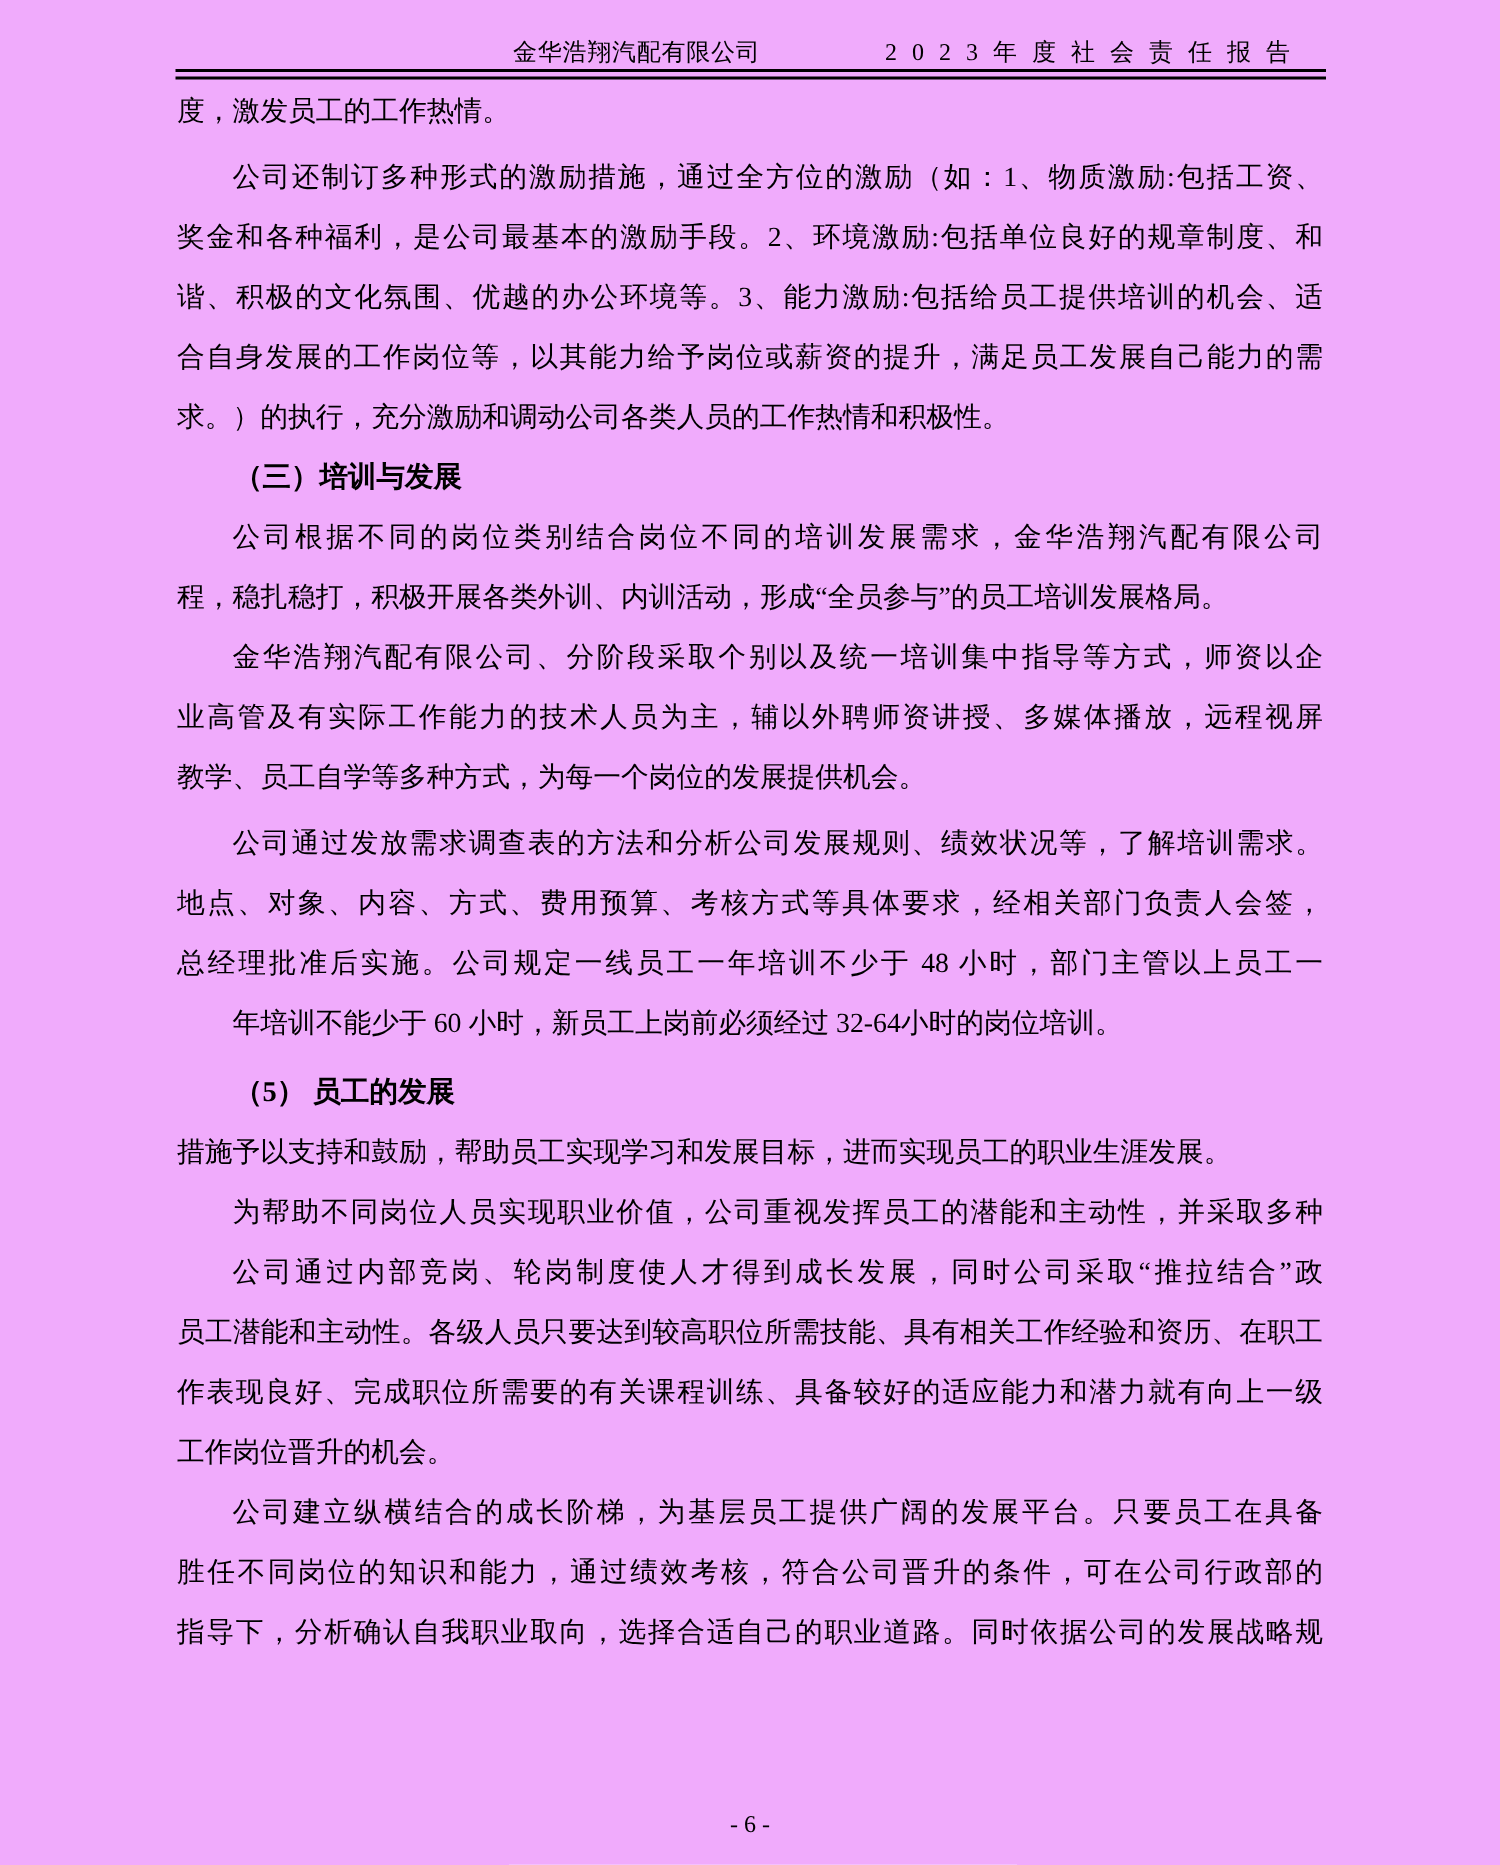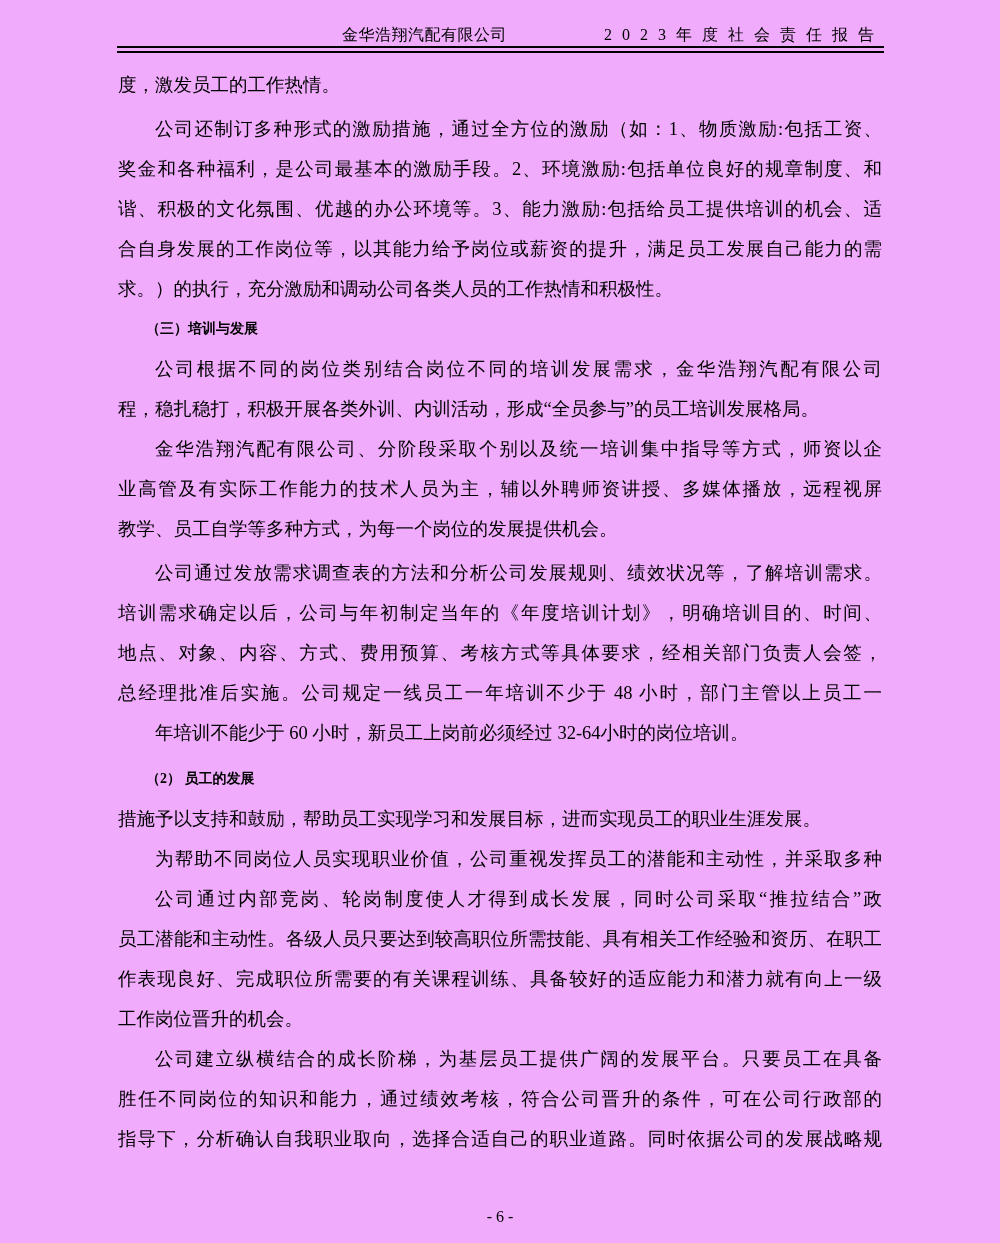--- a/index.html
+++ b/index.html
@@ -6,30 +6,30 @@
   body{
     width:1000px;height:1243px;background:#ffffff;color:#000;
     font-family:"Liberation Serif","DejaVu Serif",serif;
   }
   .page{position:relative;width:1000px;height:1243px;background:#f0abfc;overflow:hidden;}
   .header{
     position:absolute;top:22px;left:118px;width:766px;height:24px;
     display:flex;align-items:flex-end;font-size:16px;
   }
   .company{margin-left:224px;letter-spacing:0.5px;white-space:nowrap;}
-  .rtitle{margin-left:auto;letter-spacing:10px;white-space:nowrap;}
+  .rtitle{margin-left:auto;margin-right:14px;letter-spacing:10px;white-space:nowrap;}
   .rule{
     position:absolute;top:46px;left:117px;width:767px;height:3px;
     border-top:2.5px solid #000;border-bottom:2px solid #000;
   }
-  .content{position:absolute;top:65px;left:118px;width:764px;font-size:18.5px;}
+  .content{position:absolute;top:55px;left:118px;width:764px;font-size:18.5px;}
   .ln{min-height:40px;line-height:40px;}
   .just{text-align:justify;text-align-last:justify;text-justify:inter-character;}
   .indent{text-indent:2em;}
-  .bold{font-weight:bold;font-size:14px;}
+  .bold{font-weight:bold;font-size:19px;}
   .footer{
     position:absolute;top:1202px;left:0;width:1000px;height:30px;
     text-align:center;font-size:16px;line-height:30px;
   }
 </style>
 </head>
 <body>
 
 <div class="page">
 
@@ -47,25 +47,24 @@
       <div class="ln just">谐、积极的文化氛围、优越的办公环境等。3、能力激励:包括给员工提供培训的机会、适</div>
       <div class="ln just">合自身发展的工作岗位等，以其能力给予岗位或薪资的提升，满足员工发展自己能力的需</div>
       <div class="ln">求。）的执行，充分激励和调动公司各类人员的工作热情和积极性。</div>
       <div class="ln indent bold">（三）培训与发展</div>
       <div class="ln indent just">公司根据不同的岗位类别结合岗位不同的培训发展需求，金华浩翔汽配有限公司</div>
       <div class="ln">程，稳扎稳打，积极开展各类外训、内训活动，形成“全员参与”的员工培训发展格局。</div>
       <div class="ln indent just">金华浩翔汽配有限公司、分阶段采取个别以及统一培训集中指导等方式，师资以企</div>
       <div class="ln just">业高管及有实际工作能力的技术人员为主，辅以外聘师资讲授、多媒体播放，远程视屏</div>
       <div class="ln">教学、员工自学等多种方式，为每一个岗位的发展提供机会。</div>
       <div class="ln indent just" style="margin-top: 4px;">公司通过发放需求调查表的方法和分析公司发展规则、绩效状况等，了解培训需求。</div>
-      <div class="ln just">培训需求确定以后，公司与年初制定当年的《年度培训计划》，明确培训目的、时间、</div>
       <div class="ln just">地点、对象、内容、方式、费用预算、考核方式等具体要求，经相关部门负责人会签，</div>
       <div class="ln just">总经理批准后实施。公司规定一线员工一年培训不少于 48 小时，部门主管以上员工一</div>
       <div class="ln indent">年培训不能少于 60 小时，新员工上岗前必须经过 32-64小时的岗位培训。</div>
-      <div class="ln indent bold" style="margin-top: 6px;">（2） 员工的发展</div>
+      <div class="ln indent bold" style="margin-top: 6px;">（5） 员工的发展</div>
       <div class="ln">措施予以支持和鼓励，帮助员工实现学习和发展目标，进而实现员工的职业生涯发展。</div>
       <div class="ln indent just">为帮助不同岗位人员实现职业价值，公司重视发挥员工的潜能和主动性，并采取多种</div>
       <div class="ln indent just">公司通过内部竞岗、轮岗制度使人才得到成长发展，同时公司采取“推拉结合”政</div>
       <div class="ln just">员工潜能和主动性。各级人员只要达到较高职位所需技能、具有相关工作经验和资历、在职工</div>
       <div class="ln just">作表现良好、完成职位所需要的有关课程训练、具备较好的适应能力和潜力就有向上一级</div>
       <div class="ln">工作岗位晋升的机会。</div>
       <div class="ln indent just">公司建立纵横结合的成长阶梯，为基层员工提供广阔的发展平台。只要员工在具备</div>
       <div class="ln just">胜任不同岗位的知识和能力，通过绩效考核，符合公司晋升的条件，可在公司行政部的</div>
       <div class="ln just">指导下，分析确认自我职业取向，选择合适自己的职业道路。同时依据公司的发展战略规</div>
     </div>

